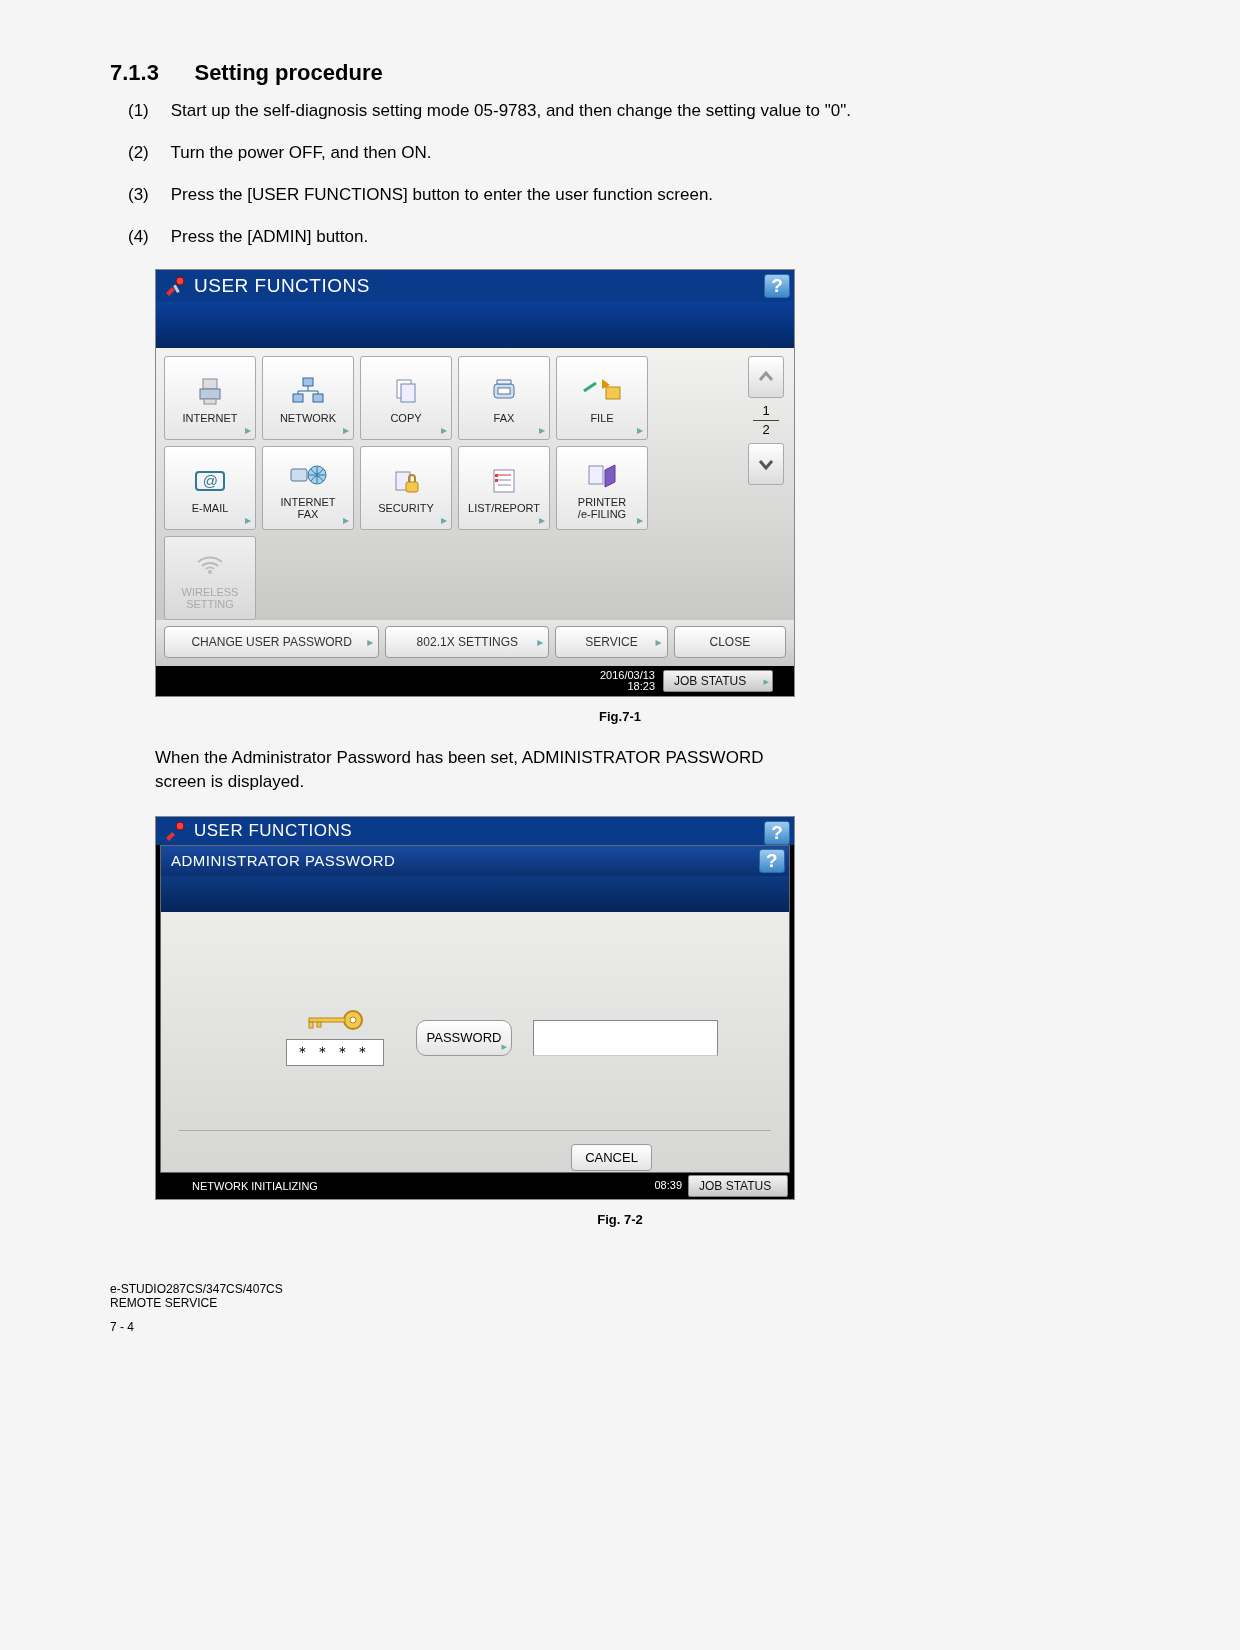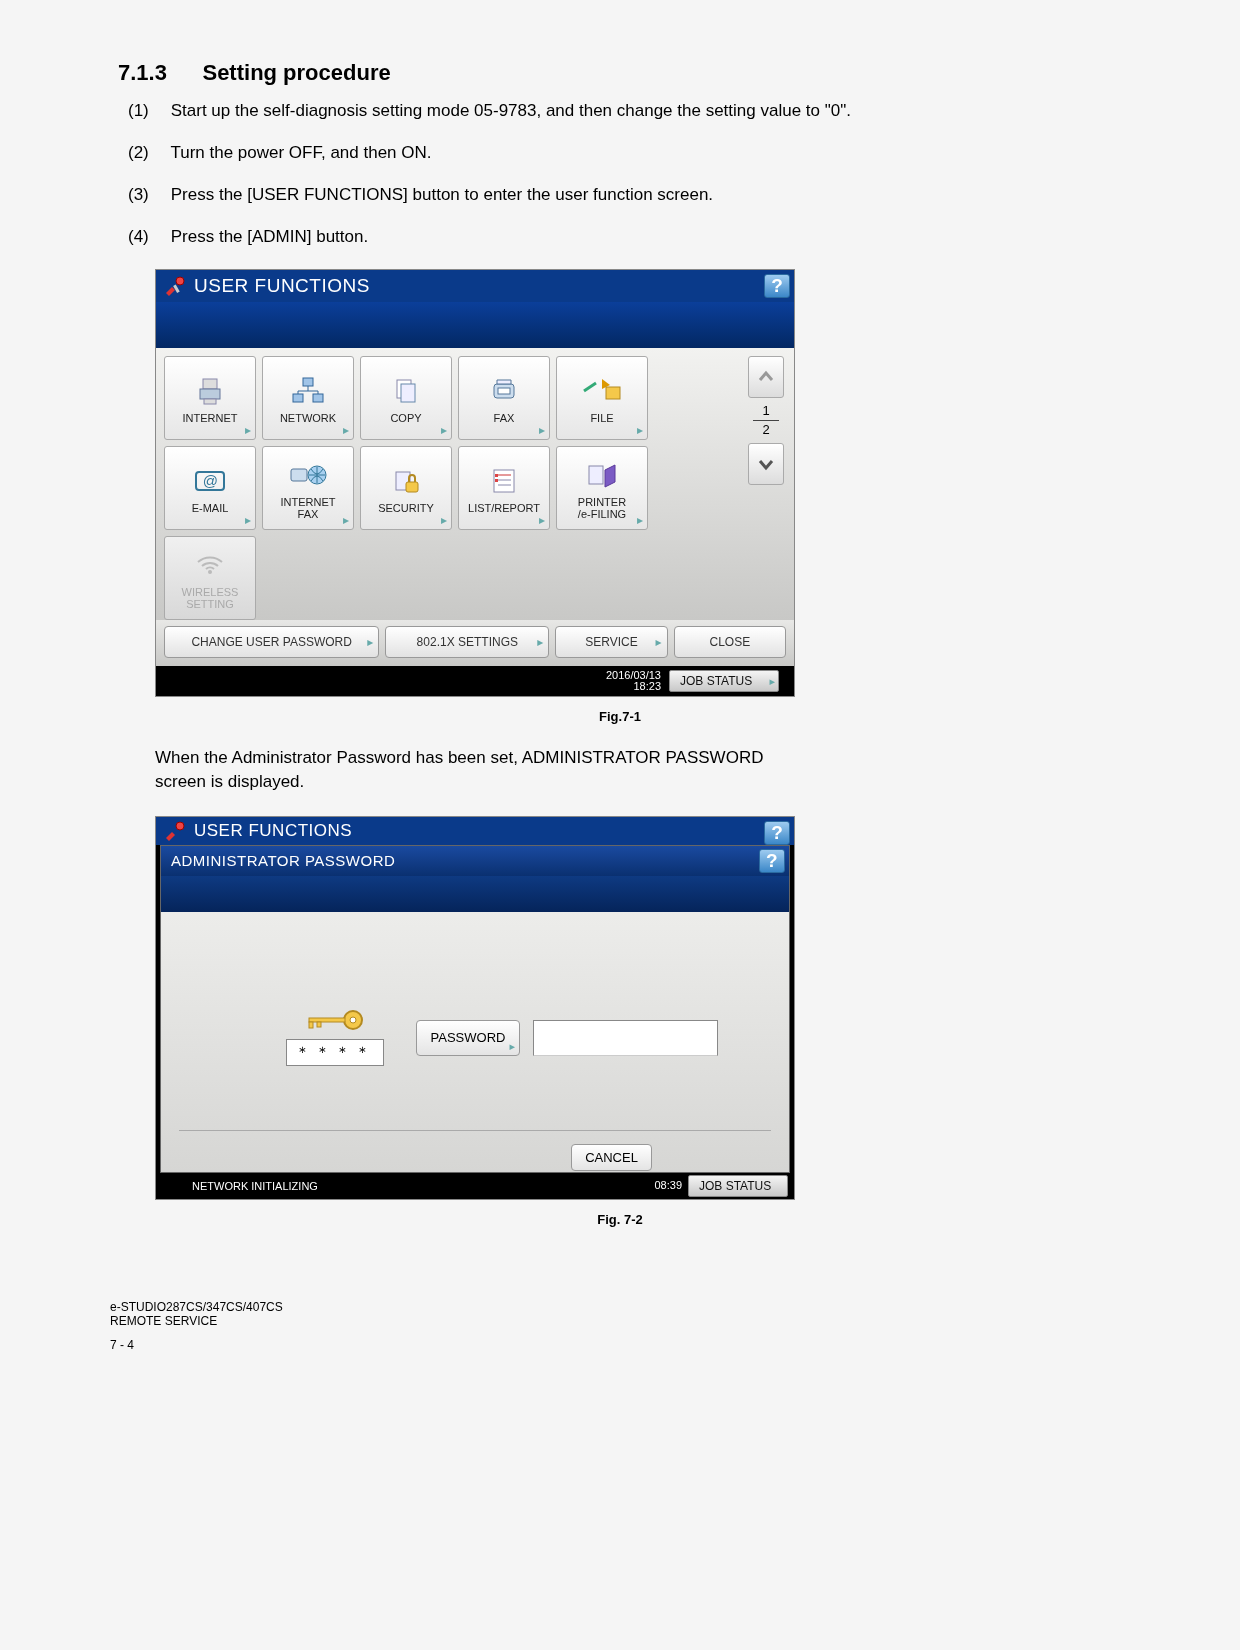--- a/index.html
+++ b/index.html
@@ -5,21 +5,21 @@
   * { box-sizing: border-box; margin: 0; padding: 0; }
   body {
     background: #f5f5f5;
     font-family: Arial, Helvetica, sans-serif;
     color: #000;
     width: 1240px;
     margin: 0 auto;
     padding: 60px 110px 50px 110px;
   }
   .heading-row { margin-bottom: 15px; }
-  .heading-num { font-size: 22px; font-weight: bold; display: inline-block; width: 80px; margin-left: 8px; }
+  .heading-num { font-size: 22px; font-weight: bold; display: inline-block; width: 80px; }
   .heading-txt { font-size: 22px; font-weight: bold; }
   .step-row { margin: 0 0 22px 18px; font-size: 17px; }
   .step-num { display: inline-block; width: 38px; }
   .step-txt {}
   .screenshot { width: 640px; margin: 0 0 0 45px; border: 1px solid #888; background: #000; }
 
   
   .uf-titlebar {
     background: linear-gradient(#0a3a8a,#0a3a8a);
     height: 32px; display: flex; align-items: center; padding: 0 6px;
@@ -74,21 +74,21 @@
   .uf-midbtn .chev{position:absolute;right:5px;color:#6aa;font-size:12px;}
   .uf-tabbar { background:#000; height:30px; display:flex; }
   .uf-tab {
     width:195px;height:30px;background:linear-gradient(#f8f8f8,#d0d0d0);
     display:flex;align-items:center;justify-content:center;
     font-size:13px;color:#111;border-right:1px solid #888;
     clip-path: polygon(0 0, 92% 0, 100% 100%, 0 100%);
     margin-right:-12px;z-index:1;
   }
   .uf-tab.active{ border-bottom:3px solid #e68a00; background:linear-gradient(#fff,#eee);}
-  .uf-footer { background:#000;height:30px;display:flex;align-items:center;justify-content:flex-end;padding-right:15px;color:#fff;font-size:11px;gap:8px;}
+  .uf-footer { background:#000;height:30px;display:flex;align-items:center;justify-content:flex-end;padding-right:21px;color:#fff;font-size:11px;gap:8px;}
   .uf-dt{text-align:right;line-height:11px;}
   .uf-jobbtn{height:22px;background:linear-gradient(#f4f4f4,#c8c8c8);color:#111;font-size:12px;padding:0 10px;border:1px solid #888;border-radius:2px;display:flex;align-items:center;position:relative;}
   .uf-jobbtn .chev{position:absolute;right:3px;color:#6aa;font-size:11px;}
 
   .fig-caption{font-weight:bold;font-size:13px;text-align:center;margin:12px 0 22px 0;}
   .midtext{margin:0 0 22px 45px;font-size:17px;max-width:650px;line-height:1.4;}
 
   
   .ap-wrap{width:640px;margin-left:45px;border:1px solid #888;background:#000;}
   .ap-titlebar {
@@ -105,42 +105,42 @@
     position:relative;letter-spacing:0.5px;
   }
   .ap-dlg-title .uf-help{top:3px;right:4px;}
   .ap-dlg-darkbar{background:linear-gradient(#0e3a82,#05245a);height:36px;}
   .ap-body{height:260px;position:relative;}
   .ap-keybox{position:absolute;left:125px;top:95px;text-align:center;}
   .ap-keybox svg{display:block;margin:0 auto 2px auto;}
   .ap-stars{border:1px solid #888;background:#fff;padding:3px 8px;font-family:monospace;letter-spacing:5px;font-size:15px;}
   .ap-pwdbtn{
     position:absolute;left:255px;top:108px;
-    height:36px;width:104px;
-    background:linear-gradient(#fff,#e4e4e4);border:1px solid #999;border-radius:4px;
+    height:36px;width:96px;
+    background:linear-gradient(#fff,#e4e4e4);border:1px solid #999;border-radius:10px;
     display:flex;align-items:center;justify-content:center;font-size:13px;
   }
   .ap-pwdbtn .chev{position:absolute;right:4px;bottom:2px;color:#6aa;font-size:11px;}
   .ap-pwdfield{
     position:absolute;left:372px;top:108px;width:185px;height:36px;
     background:#fff;border:1px solid #888;border-bottom:1px solid #ccc;
   }
   .ap-hr{position:absolute;left:18px;right:18px;top:218px;border-top:1px solid #aaa;}
   .ap-cancel{
     position:absolute;left:410px;top:232px;width:81px;height:27px;
     background:linear-gradient(#fff,#e4e4e4);border:1px solid #999;border-radius:4px;
     display:flex;align-items:center;justify-content:center;font-size:13px;
   }
   .ap-footer{background:#000;height:26px;display:flex;align-items:center;color:#fff;font-size:11px;padding:0 6px;}
   .ap-footer .net{flex:0 0 auto;margin-left:30px;}
   .ap-footer .spacer{flex:1;}
   .ap-footer .dt{text-align:right;line-height:11px;margin-right:6px;}
 
   
-  .page-footer{margin-top:73px;font-size:12px;display:flex;justify-content:space-between;align-items:flex-end;}
+  .page-footer{margin-top:55px;font-size:12px;display:flex;justify-content:space-between;align-items:flex-end;}
   .page-foot-center{text-align:left;font-size:12px;margin-top:10px;}
 </style>
 </head>
 <body>
 
 <div class="heading-row">
   <span class="heading-num">7.1.3</span>
   <span class="heading-txt">Setting procedure</span>
 </div>
 

